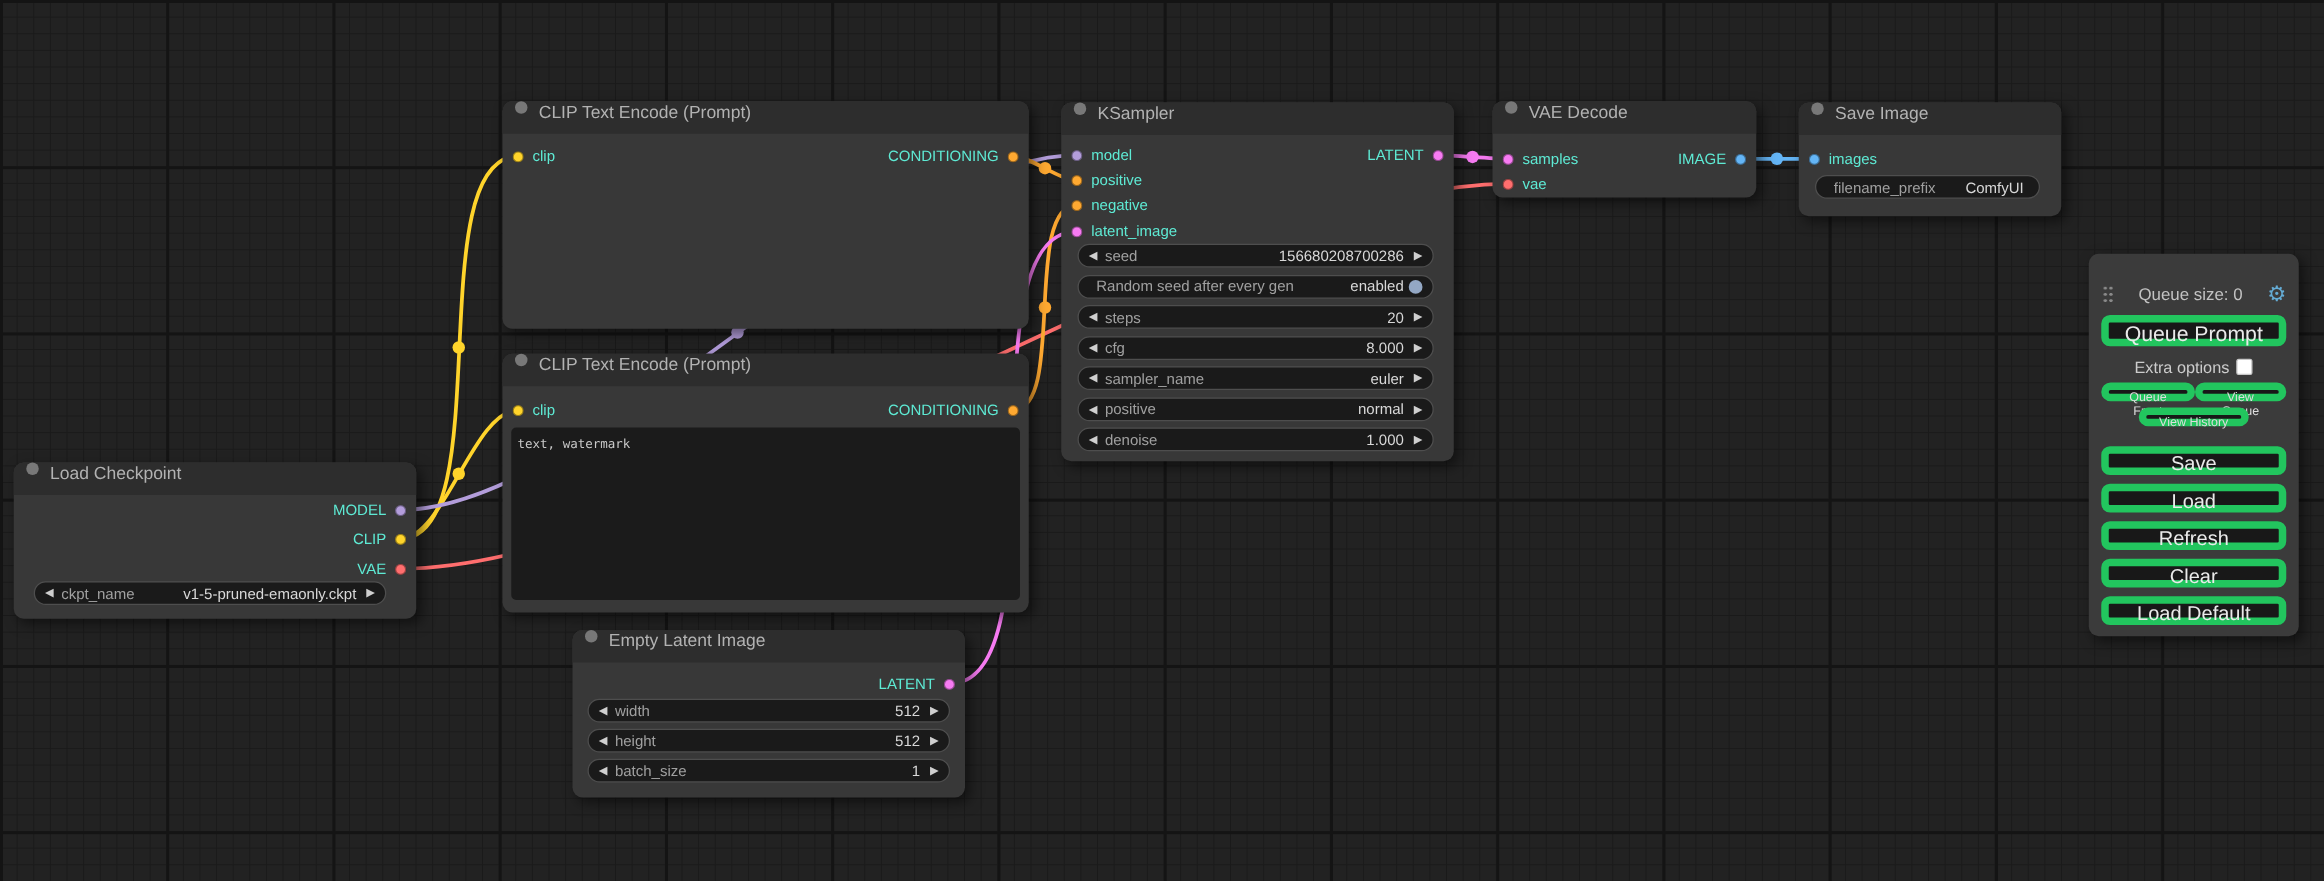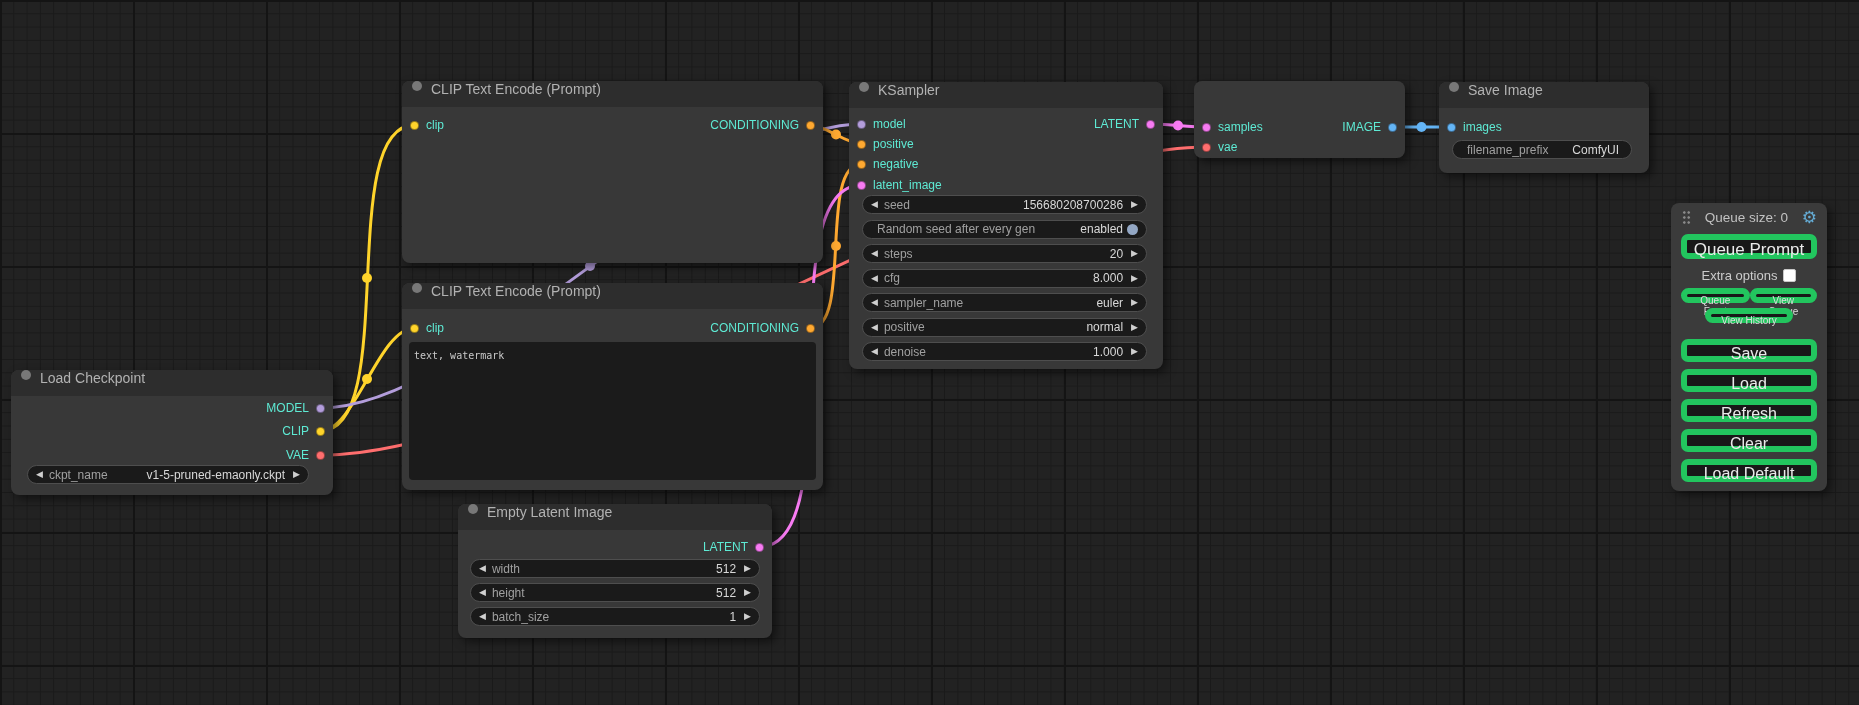--- a/index.html
+++ b/index.html
@@ -40,23 +40,23 @@
   .wvalue { color:#d8d8d8; margin-left:auto; margin-right:8px; white-space:nowrap; }
   .pill.noarrow .wvalue { margin-right:4px; }
   .toggle-dot { width:11px; height:11px; border-radius:50%; flex:0 0 auto; }
   .tarea {
     position:absolute; background:#1b1b1b; border-radius:4px;
     font-family:"DejaVu Sans Mono", monospace; font-size:10px; line-height:15px;
     color:#c9c9c9; padding:6px 5px; white-space:pre-wrap; word-break:break-word; overflow:hidden;
   }
   
   .panel {
-    position:absolute; left:1671px; top:203px; width:156px; z-index:3;
+    position:absolute; left:1671px; top:203px; width:168px; z-index:3;
     background:#3b3b3b; border-radius:8px; box-shadow:4px 4px 10px rgba(0,0,0,.5);
-    padding:0 10px 9px 10px;
+    padding:18px 10px 9px 10px;
   }
   .panel-header { height:28px; display:flex; align-items:center; }
   .drag-dots {
     width:9px; height:14px; margin-left:1px;
     background-image:radial-gradient(circle,#8a8a8a 1.2px, transparent 1.4px);
     background-size:4.5px 5px;
   }
   .qsize { flex:1; text-align:center; color:#c2c2c2; font-size:13.5px; }
   .gear { font-size:17px; line-height:1; cursor:pointer; }
   .btn {
@@ -249,20 +249,24 @@
   </div>
   <div class="pill" style="left:13px;top:260px;width:285px;">
     <span class="arr">◀</span>
     <span class="wlabel">denoise</span>
     <span class="wvalue">1.000</span>
     <span class="arr">▶</span>
   </div>
 </div>
 
 <div class="node" style="left:1194px;top:81px;width:211px;height:77px;">
+  <div class="node-title">
+    <span class="tdot"></span>
+    <span>VAE Decode</span>
+  </div>
   <div class="slot-row in" style="top:37px;">
     <span class="sdot" style="background-color: rgb(247, 123, 242);"></span>
     <span>samples</span>
   </div>
   <div class="slot-row in" style="top:57px;">
     <span class="sdot" style="background-color: rgb(255, 110, 110);"></span>
     <span>vae</span>
   </div>
   <div class="slot-row out" style="top:37px;">
     <span>IMAGE</span>

